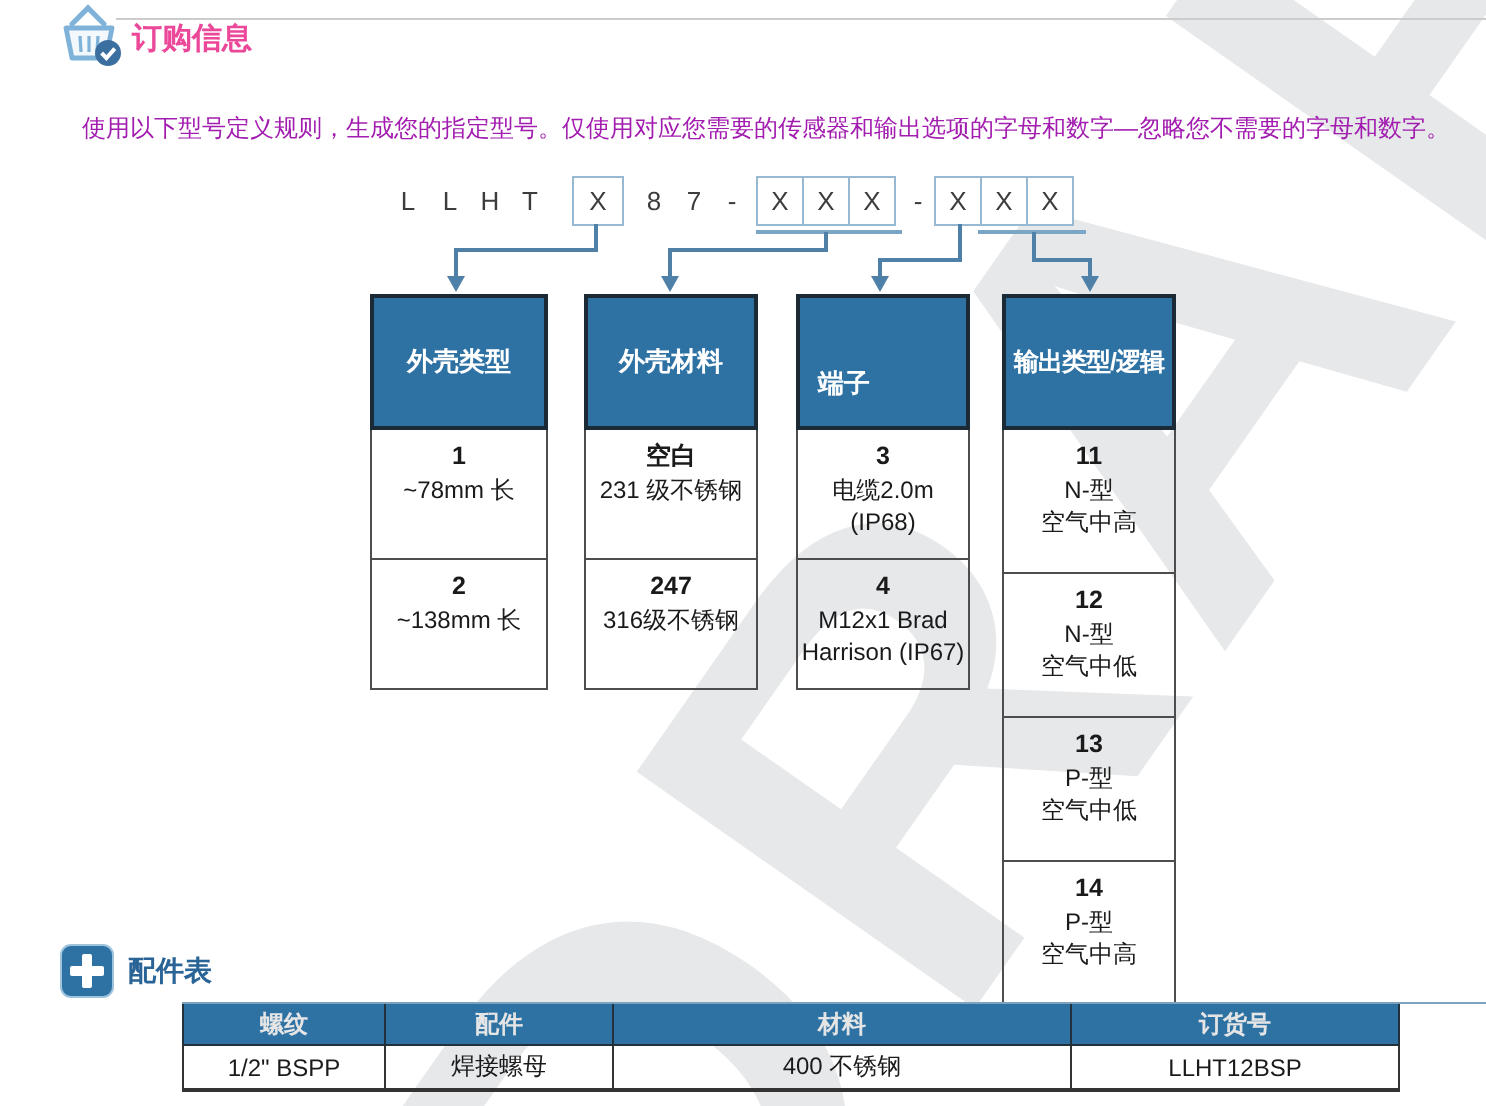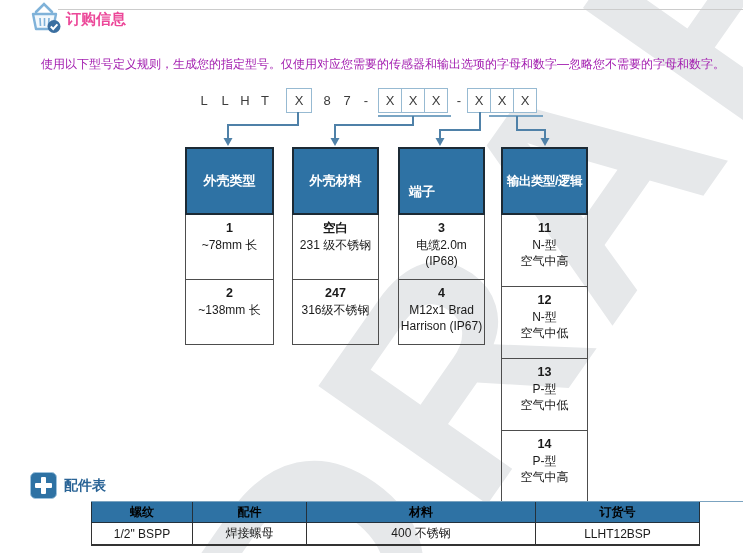--- a/index.html
+++ b/index.html
@@ -58,21 +58,21 @@
   
   .plus-icon{position:absolute;left:30px;top:472px;}
   .acc-title{position:absolute;left:64px;top:477px;margin:0;font-size:14px;font-weight:bold;color:#2a6496;}
   .table-topline{position:absolute;left:91px;top:501px;width:652px;height:1px;background:#7ba3c0;}
   .acc-table{
     position:absolute;left:91px;top:502px;width:609px;
     display:grid;grid-template-columns:102px 114px 229px 164px;
     font-size:12px;
   }
   .acc-th{
-    box-sizing:border-box;height:21px;background:#2e72a4;color:#000000;font-weight:bold;
+    box-sizing:border-box;height:21px;background:#2e72a4;color:#e5e5e5;font-weight:bold;
     display:flex;align-items:center;justify-content:center;
     border-right:1px solid #24303a;border-bottom:1px solid #24303a;
   }
   .acc-th:first-child{border-left:1px solid #24303a;}
   .acc-td{
     box-sizing:border-box;height:23px;color:#1a1a1a;
     display:flex;align-items:center;justify-content:center;
     border-right:1px solid #333;border-bottom:2px solid #333;background:transparent;
   }
   .acc-td:nth-child(5){border-left:1px solid #333;}

